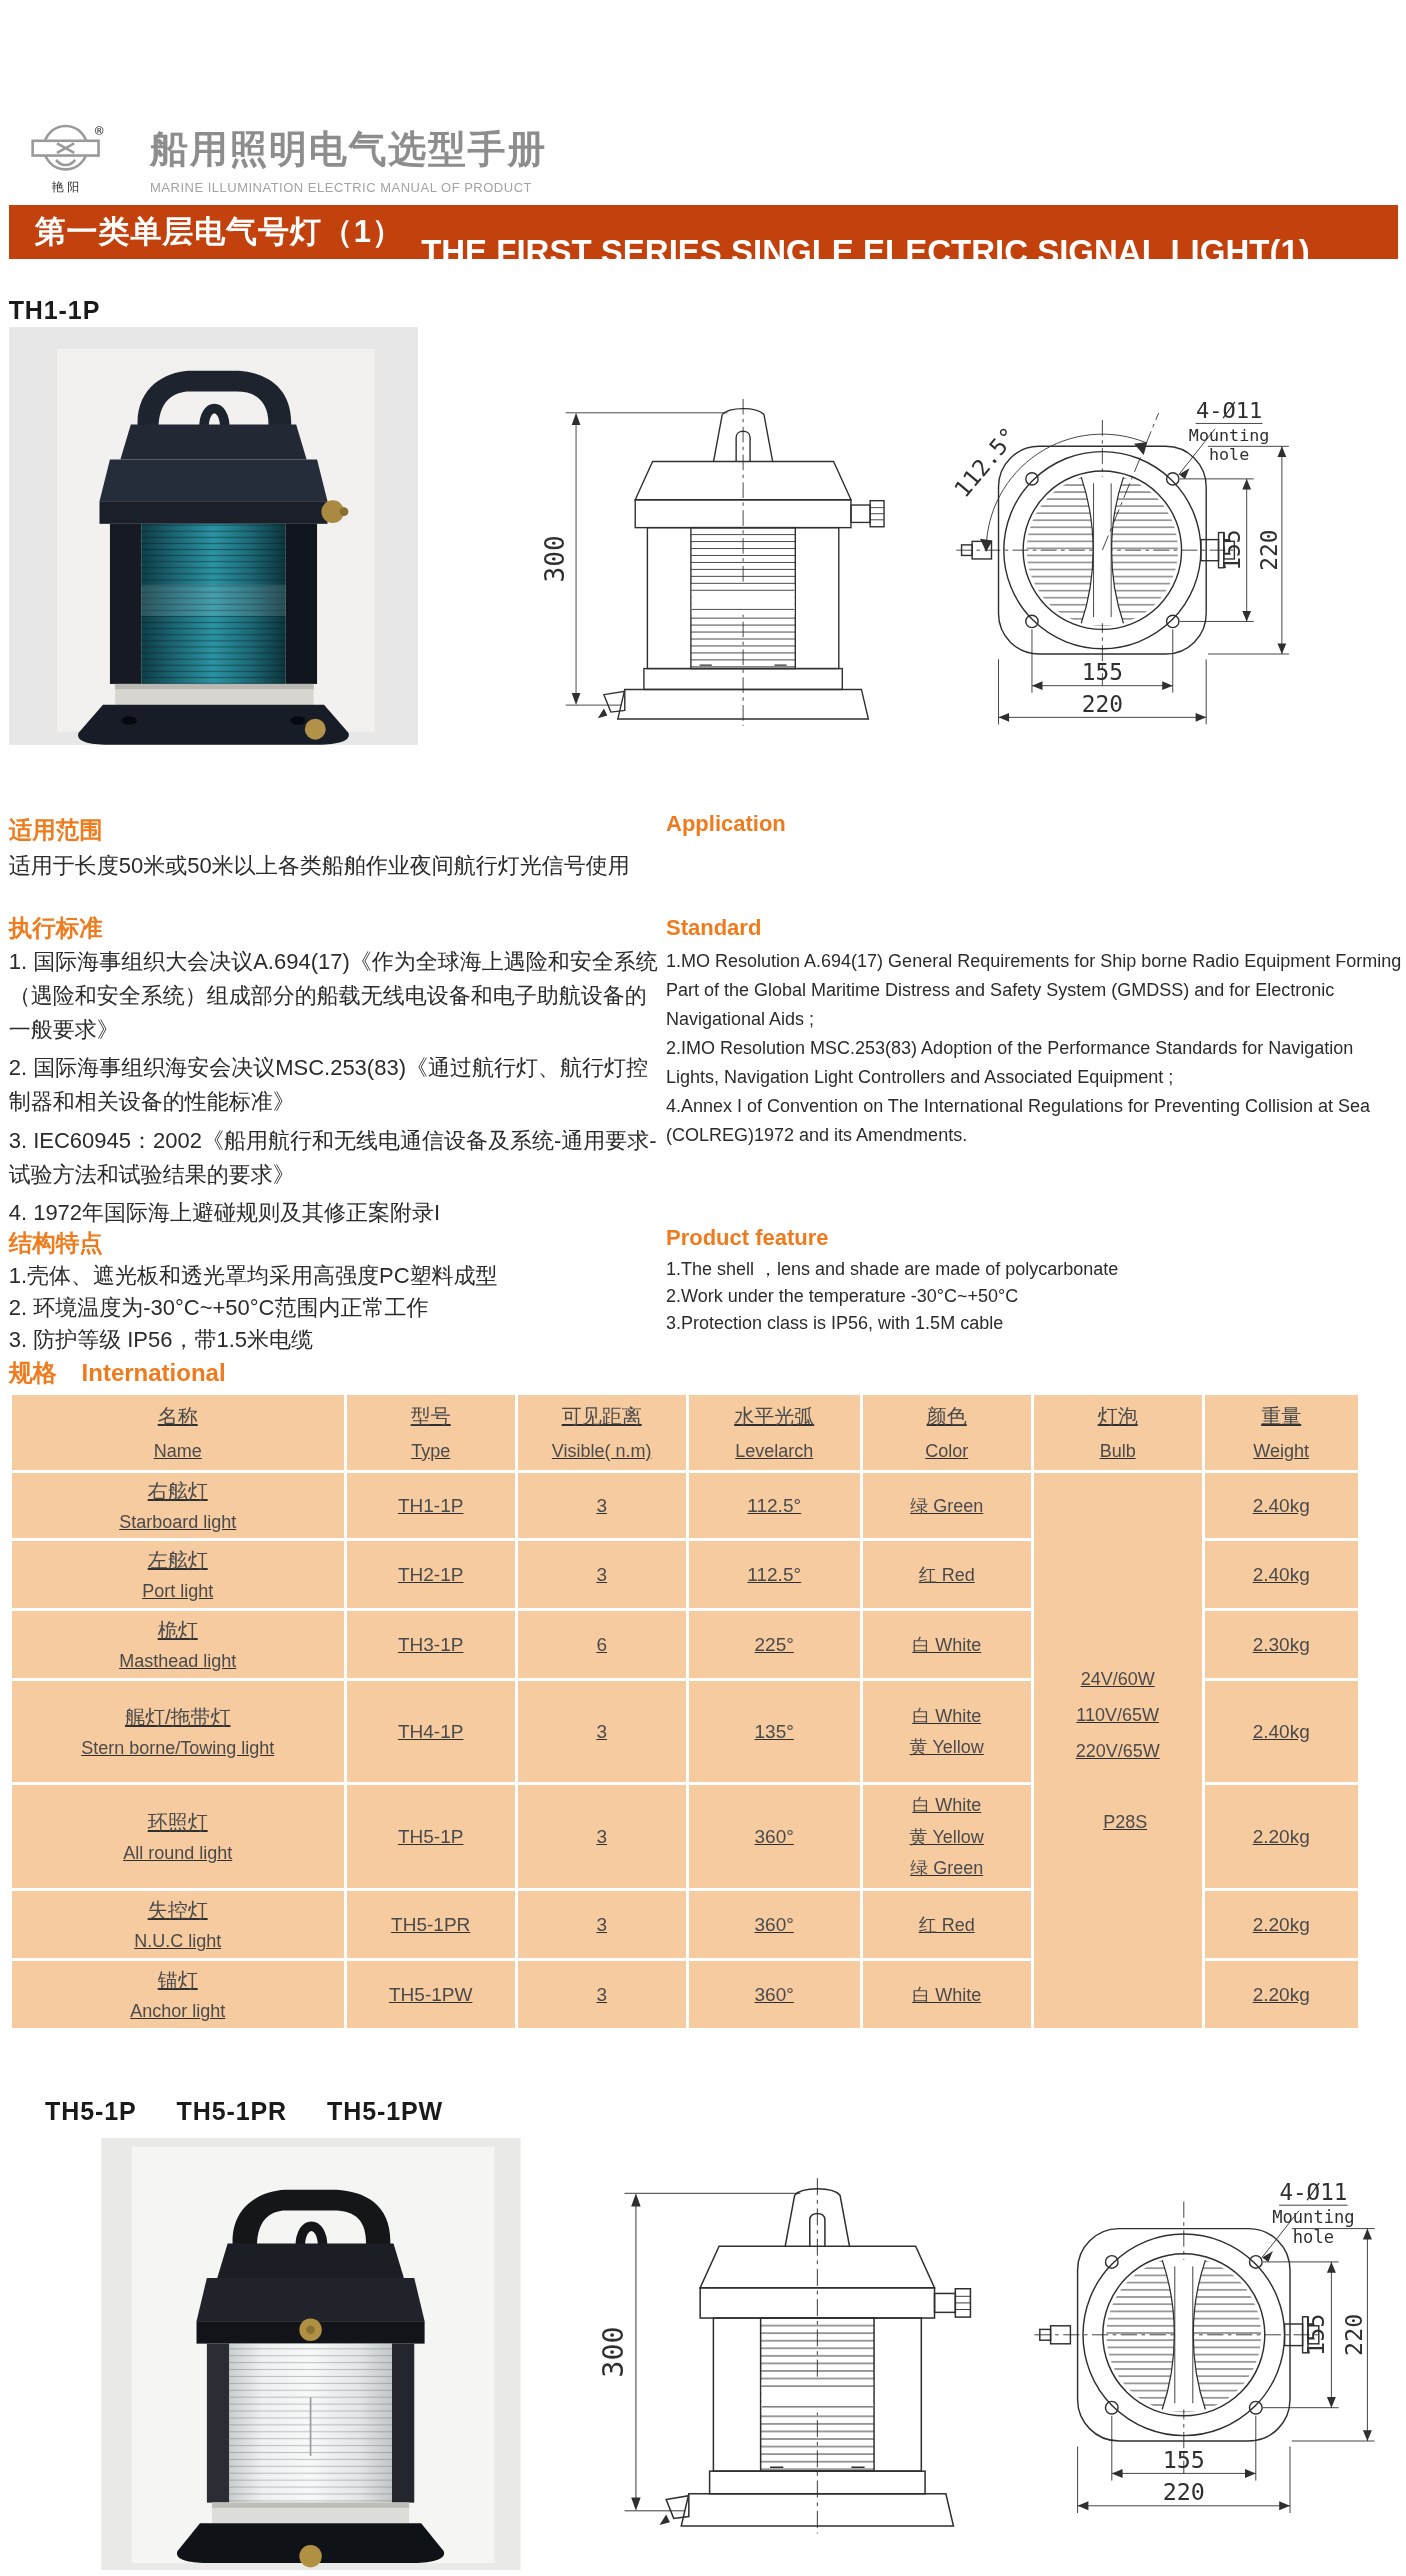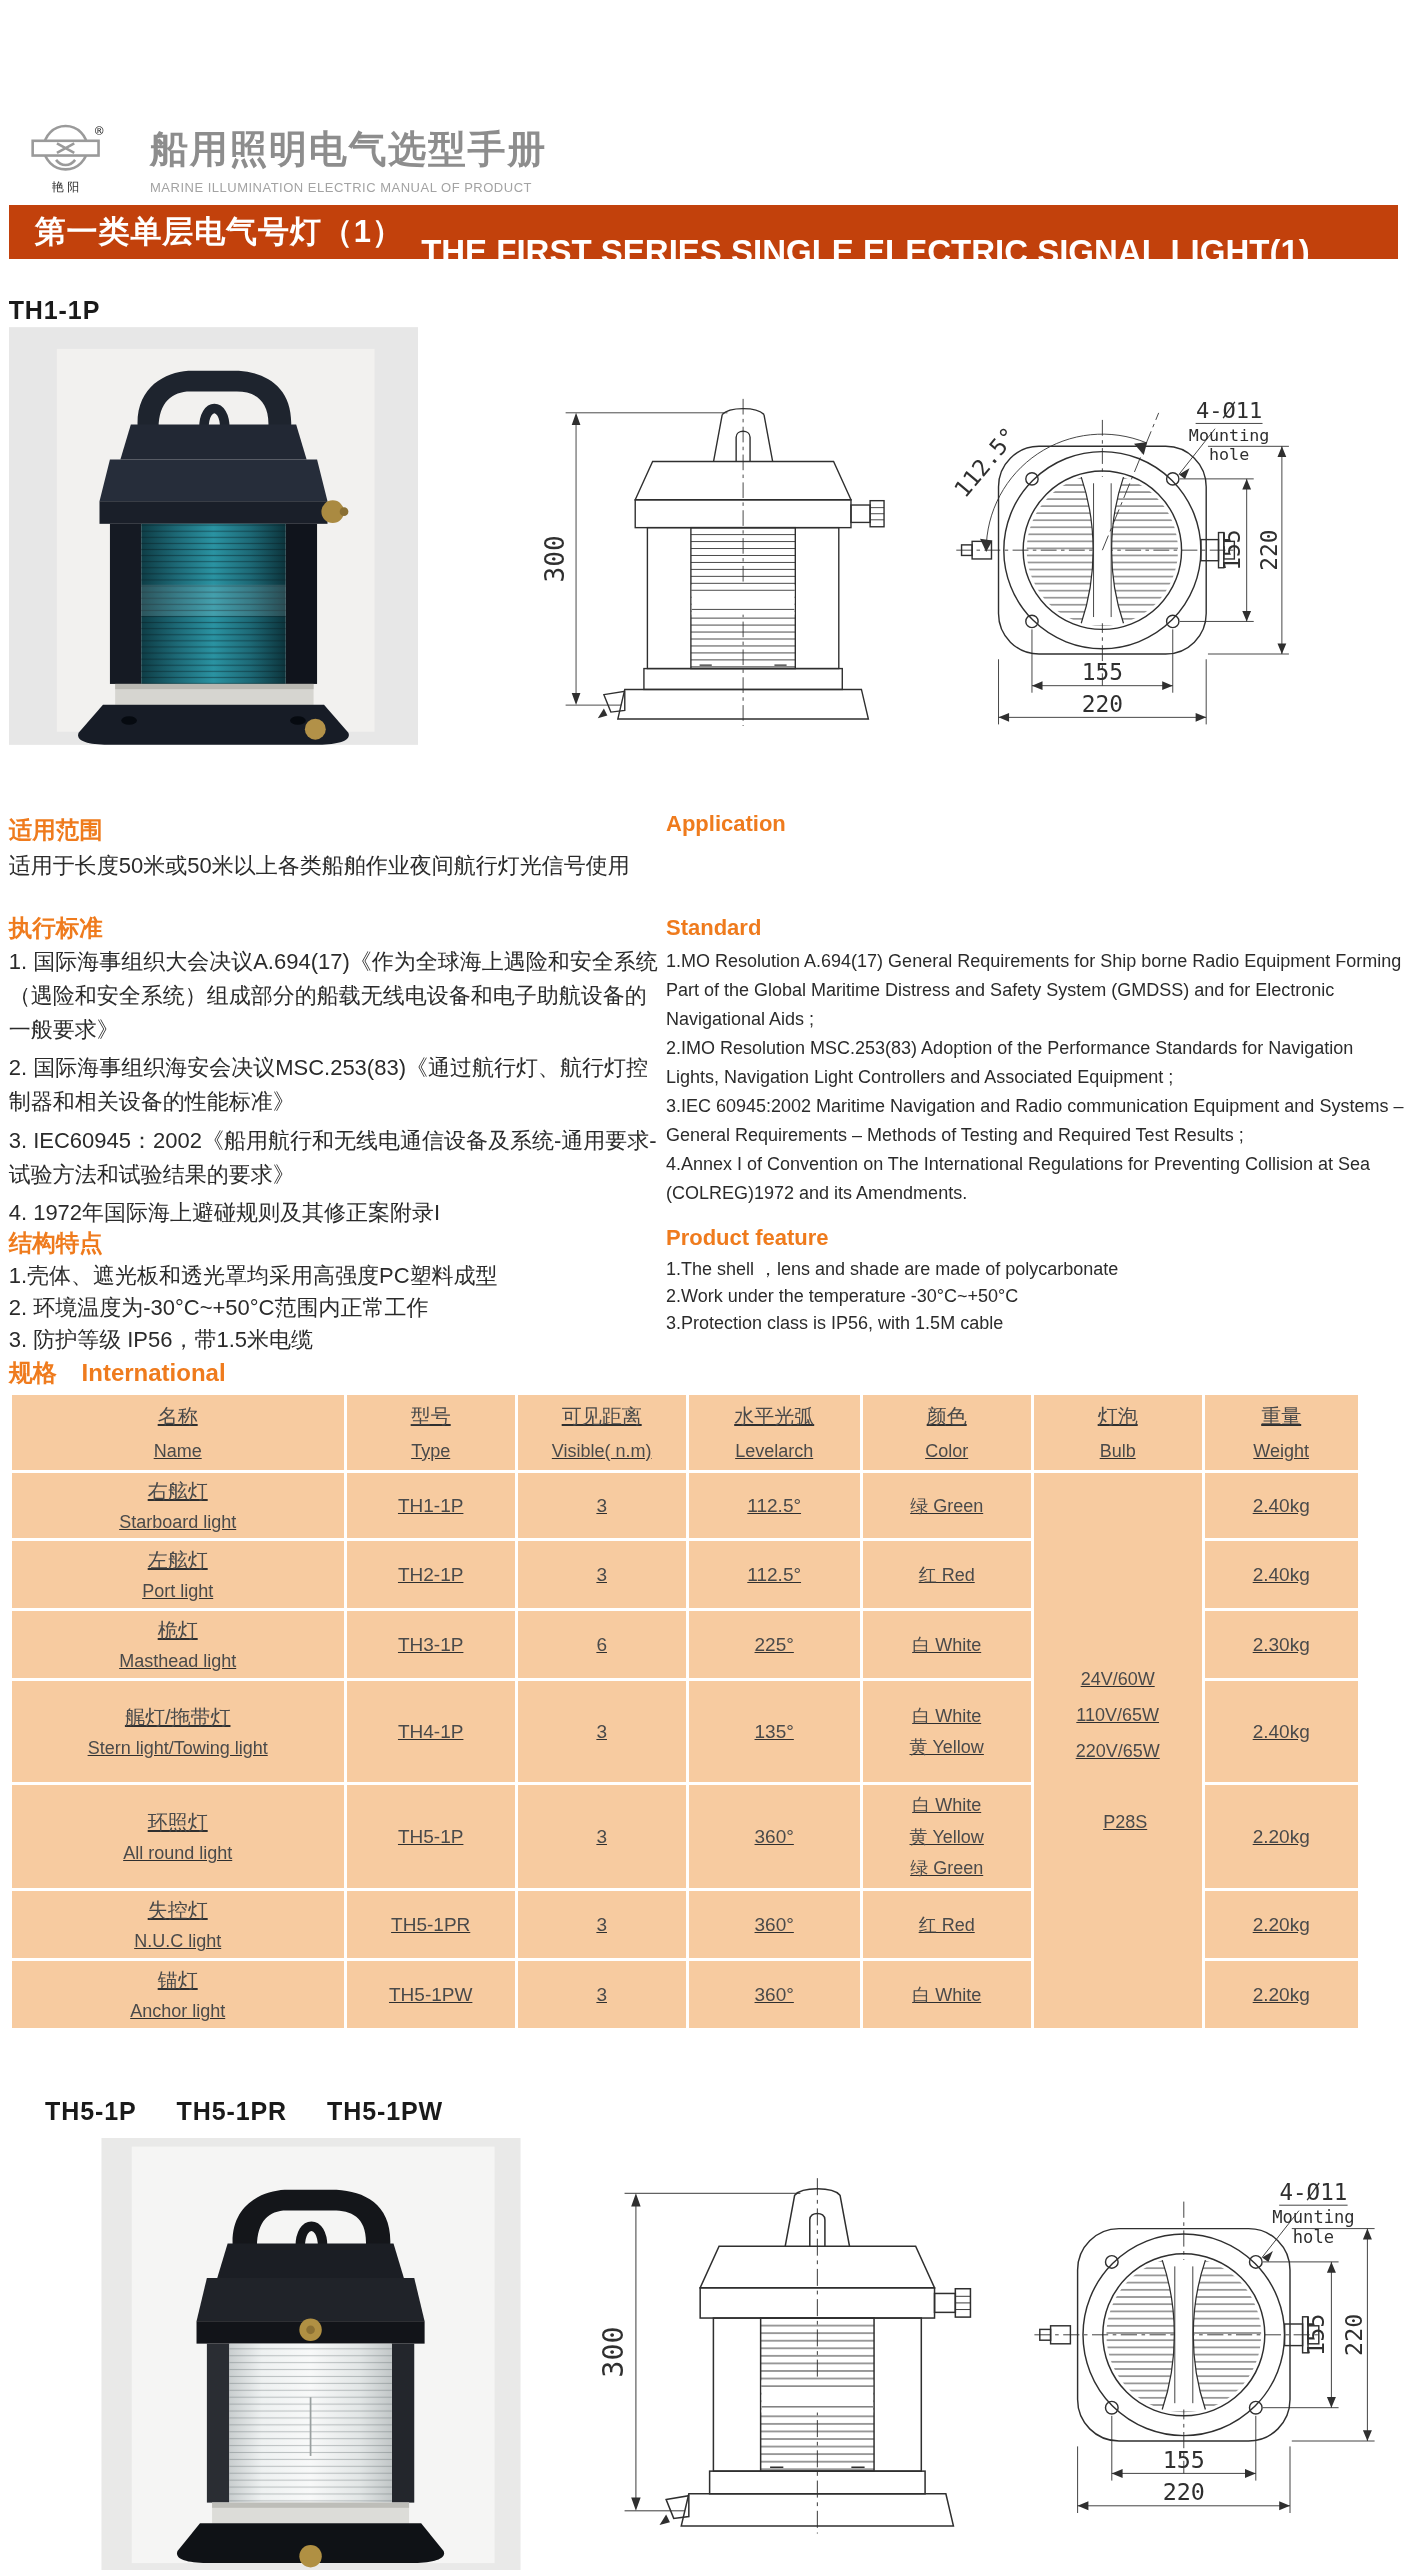--- a/index.html
+++ b/index.html
@@ -220,21 +220,20 @@
     <div class="zh-item">1. 国际海事组织大会决议A.694(17)《作为全球海上遇险和安全系统（遇险和安全系统）组成部分的船载无线电设备和电子助航设备的一般要求》</div>
     <div class="zh-item">2. 国际海事组织海安会决议MSC.253(83)《通过航行灯、航行灯控制器和相关设备的性能标准》</div>
     <div class="zh-item">3. IEC60945：2002《船用航行和无线电通信设备及系统-通用要求-试验方法和试验结果的要求》</div>
     <div class="zh-item">4. 1972年国际海上避碰规则及其修正案附录I</div>
   </div>
 
   <div class="abs h-orange en-h" style="left:666px; top:915px;">Standard</div>
   <div class="abs en-body" style="left:666px; top:947px; width:739px;">
     <div>1.MO Resolution A.694(17) General Requirements for Ship borne Radio Equipment Forming Part of the Global Maritime Distress and Safety System (GMDSS) and for Electronic Navigational Aids ;</div>
     <div>2.IMO Resolution MSC.253(83) Adoption of the Performance Standards for Navigation Lights, Navigation Light Controllers and Associated Equipment ;</div>
-    <div>3.IEC 60945:2002 Maritime Navigation and Radio communication Equipment and Systems – General Requirements – Methods of Testing and Required Test Results ;</div>
     <div>4.Annex I of Convention on The International Regulations for Preventing Collision at Sea (COLREG)1972 and its Amendments.</div>
   </div>
 
   <div class="abs h-orange zh-h" style="left:8.7px; top:1227px;">结构特点</div>
   <div class="abs zh-body" style="left:8.7px; top:1260px; width:657px; line-height:32px;">
     <div>1.壳体、遮光板和透光罩均采用高强度PC塑料成型</div>
     <div>2. 环境温度为-30°C~+50°C范围内正常工作</div>
     <div>3. 防护等级 IP56，带1.5米电缆</div>
   </div>
 
@@ -333,21 +332,21 @@
         <td class="cell">6</td>
         <td class="cell">225°</td>
         <td>
               <div class="color-line">白 White</div>
             </td>
         <td class="cell">2.30kg</td>
       </tr>
       <tr class="r4">
         <td>
               <div class="name-zh">艉灯/拖带灯</div>
-              <div class="name-en">Stern light/Towing light</div>
+              <div class="name-en">Stern borne/Towing light</div>
             </td>
         <td class="cell">TH4-1P</td>
         <td class="cell">3</td>
         <td class="cell">135°</td>
         <td>
           <div class="color-line">白 White</div>
           <div class="color-line">黄 Yellow</div>
         </td>
         <td class="cell">2.40kg</td>
       </tr>

